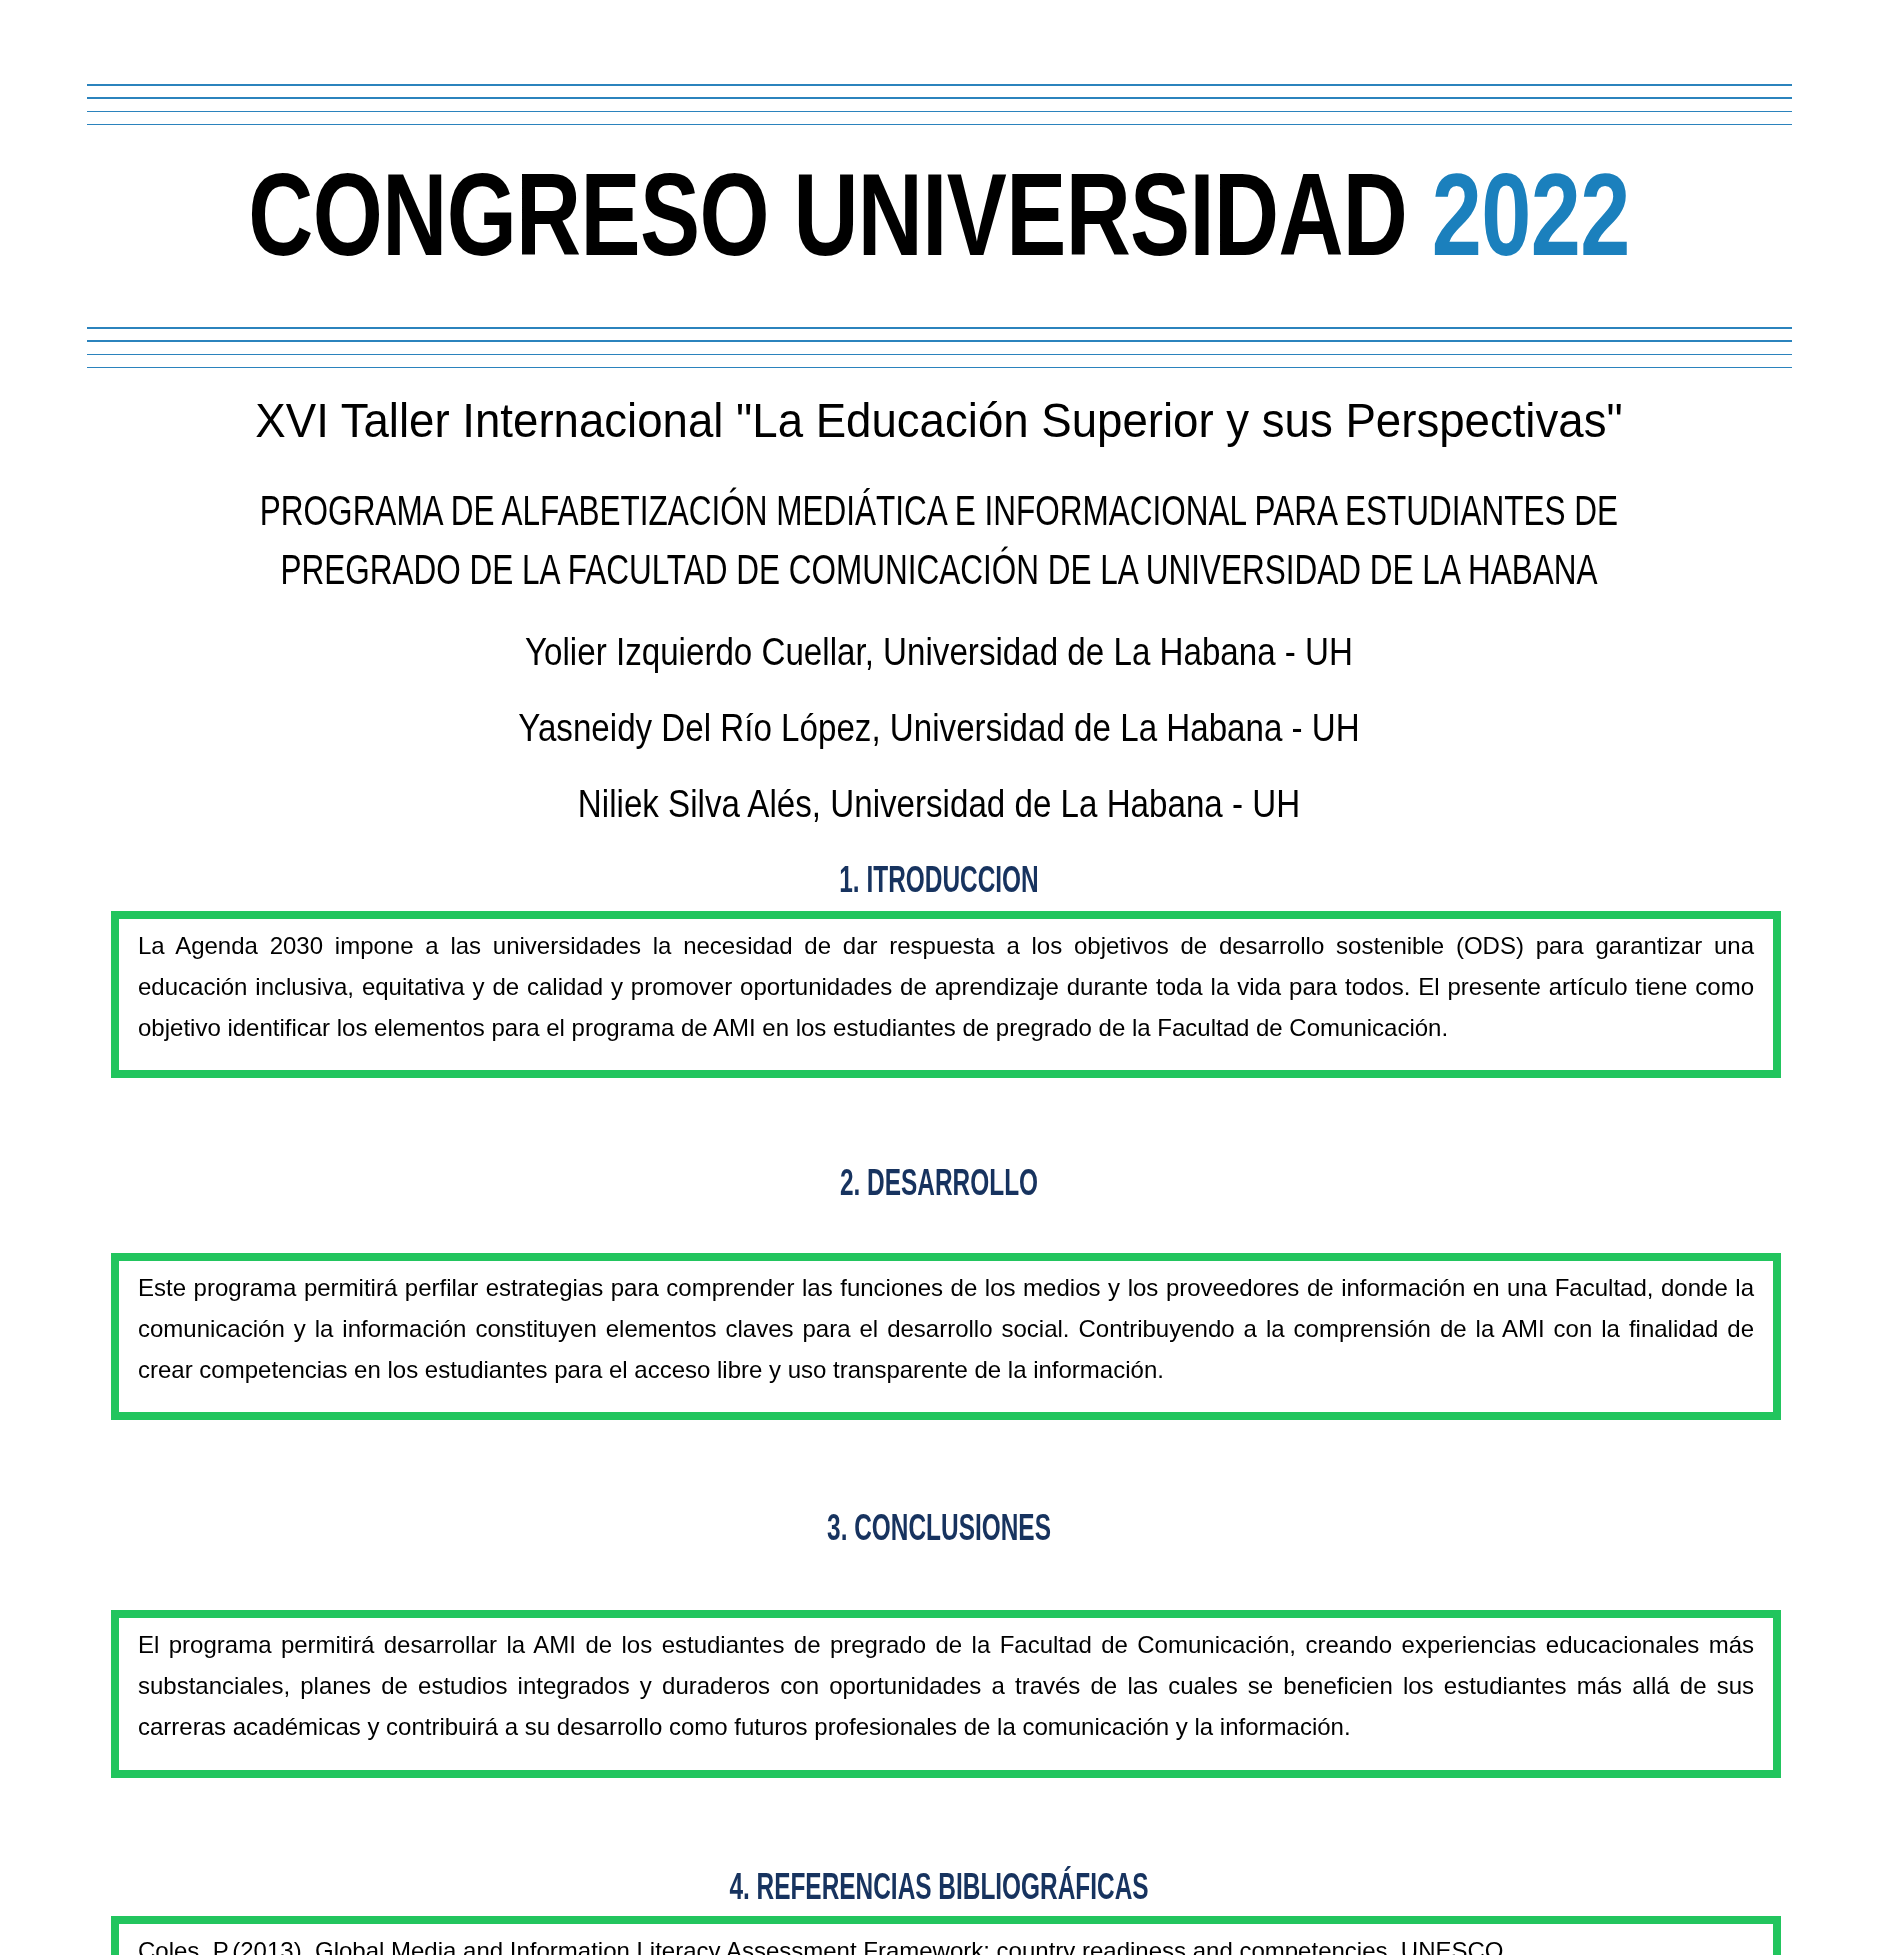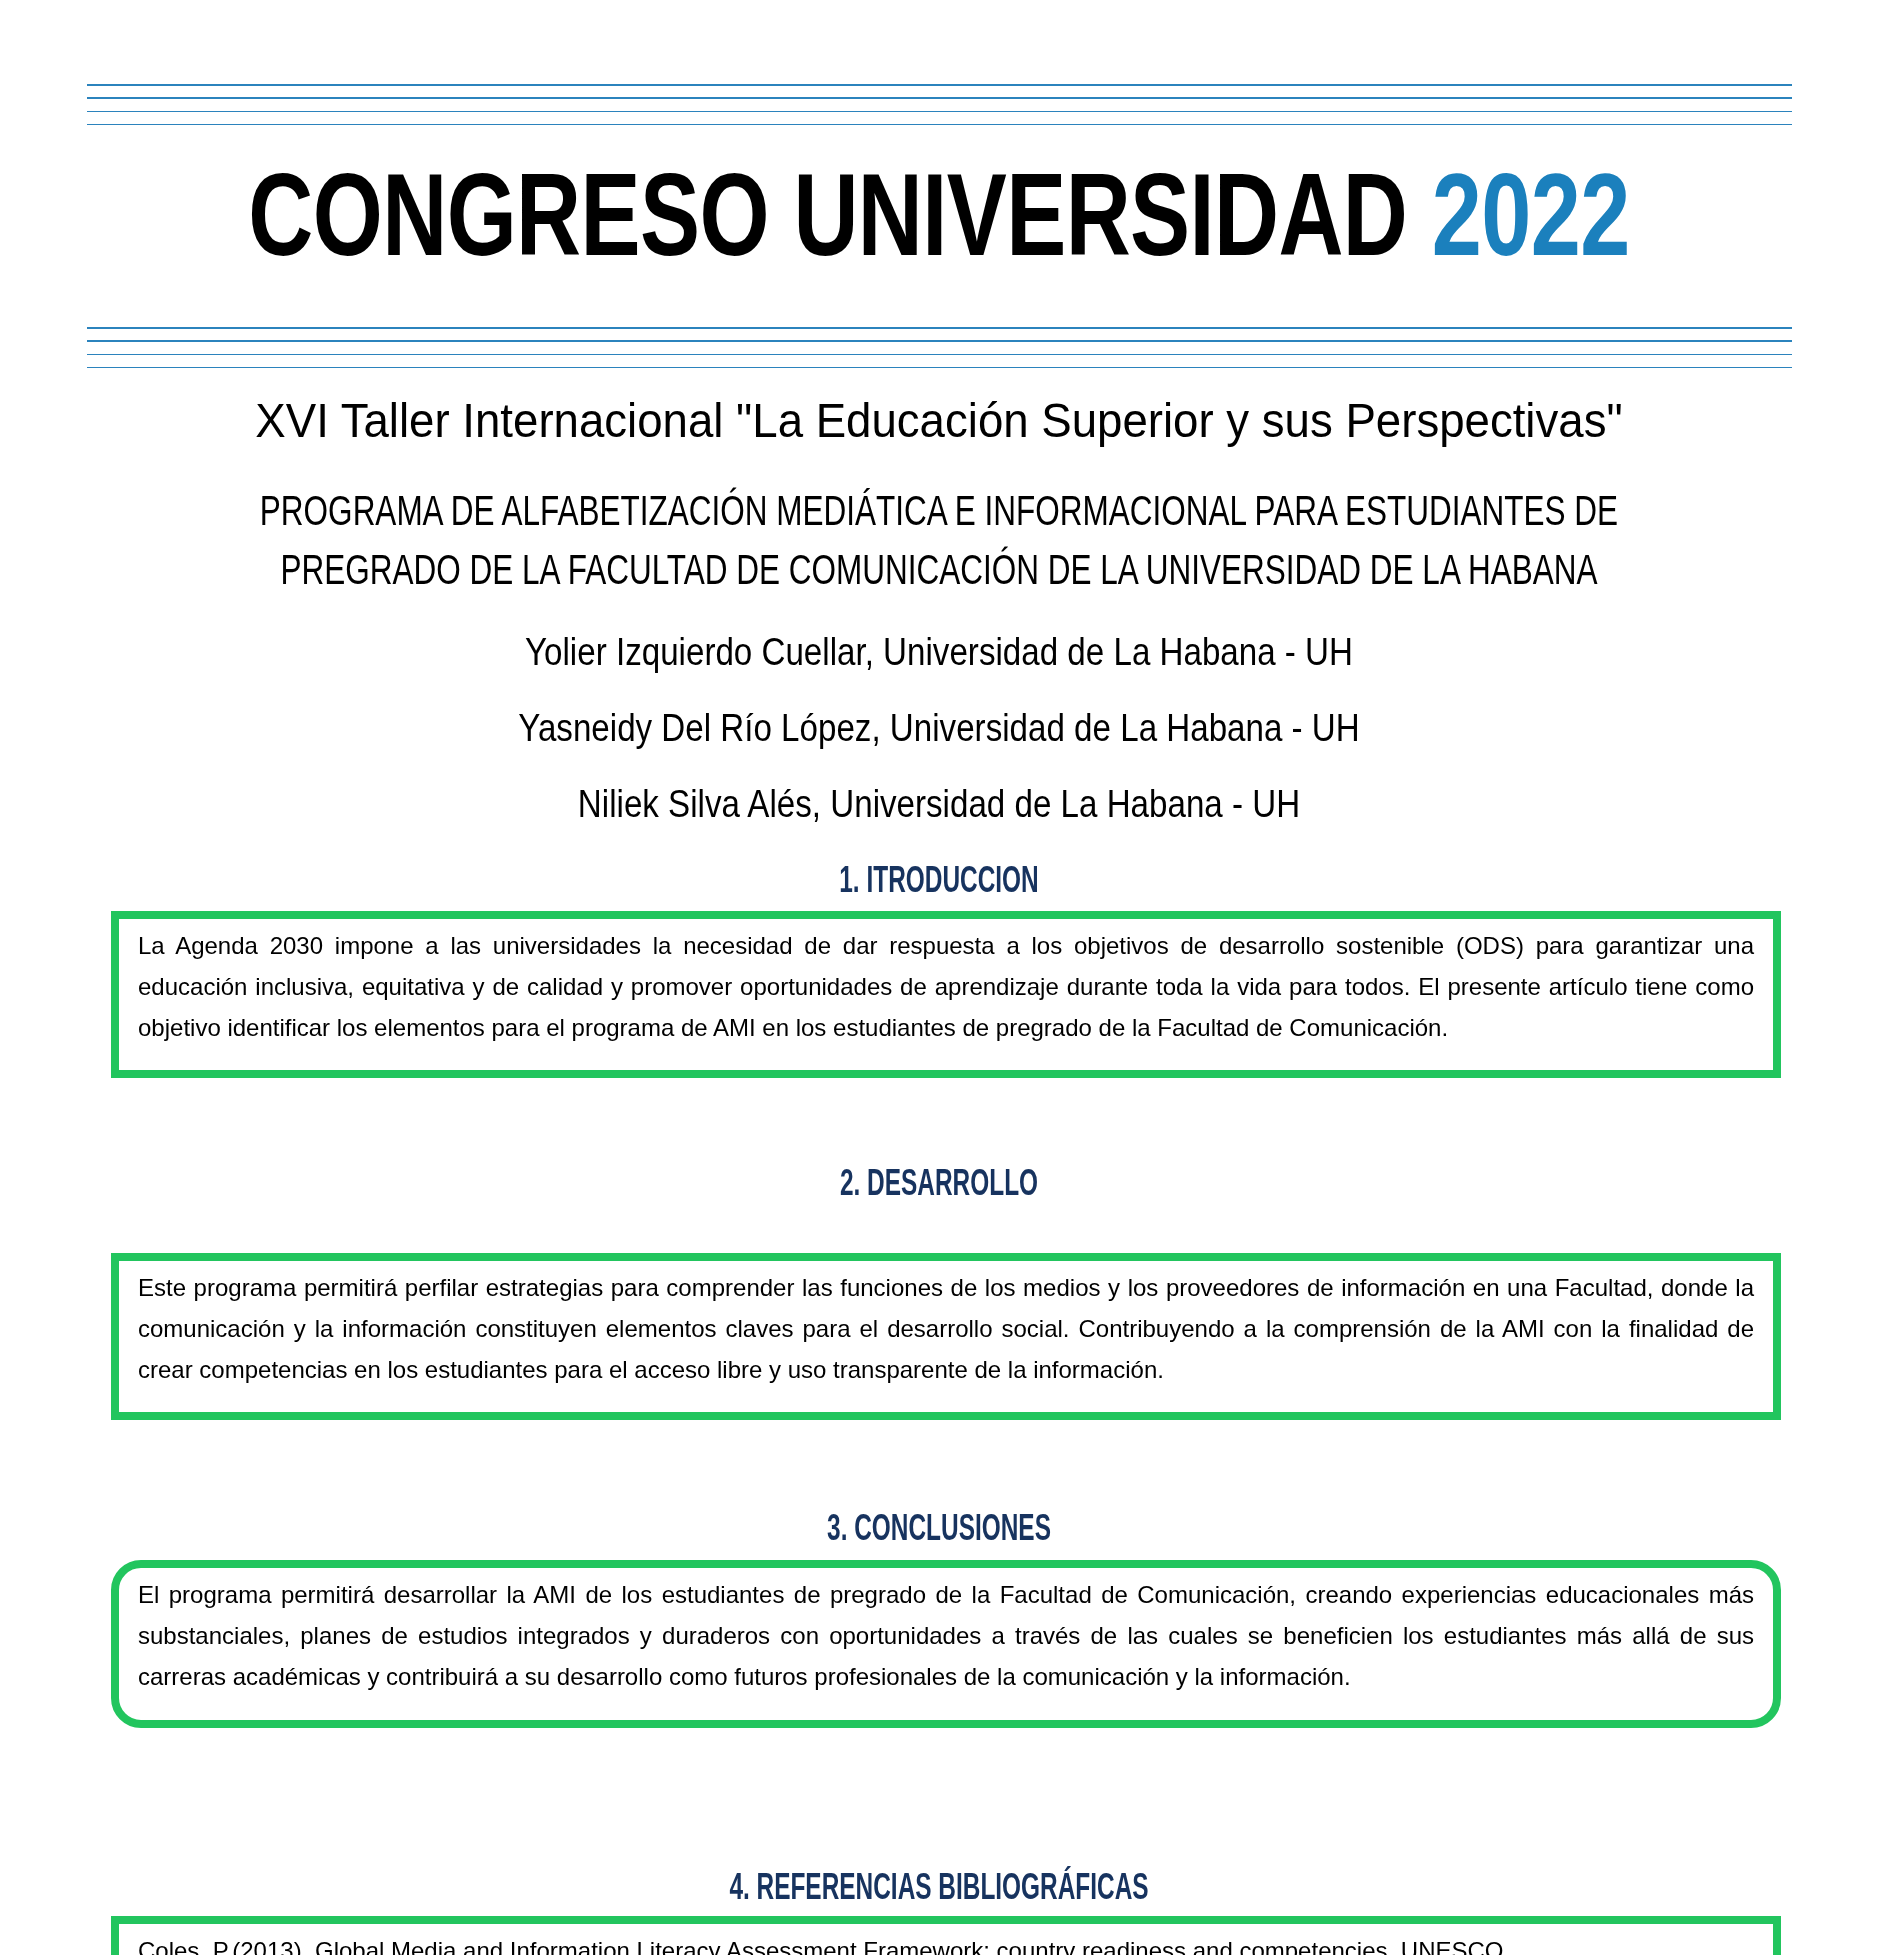--- a/index.html
+++ b/index.html
@@ -50,21 +50,21 @@
   .h-conc{top:1506px;}
   .h-ref{top:1865px;}
   
   .text-box{
     left:104px;width:1670px;box-sizing:border-box;background:#fff;
     border:8px solid #22c55e;padding:6.3px 19px;
     font-size:24px;line-height:41px;text-align:justify;margin-left:7px;
   }
   .box-intro{top:911px;min-height:167px;}
   .box-des{top:1253px;min-height:167px;}
-  .box-conc{top:1560px;min-height:168px;border-radius:30px;}
+  .box-conc{top:1610px;min-height:168px;}
   .box-ref{top:1916px;min-height:167px;text-align:left;}
   .ref-item{margin:0 0 20.3px 0;}
   .ref-item:last-child{margin-bottom:0;}
 </style>
 </head>
 <body>
 
 <div class="abs rule-group rules-top">
   <div class="rule"></div>
   <div class="rule"></div>

